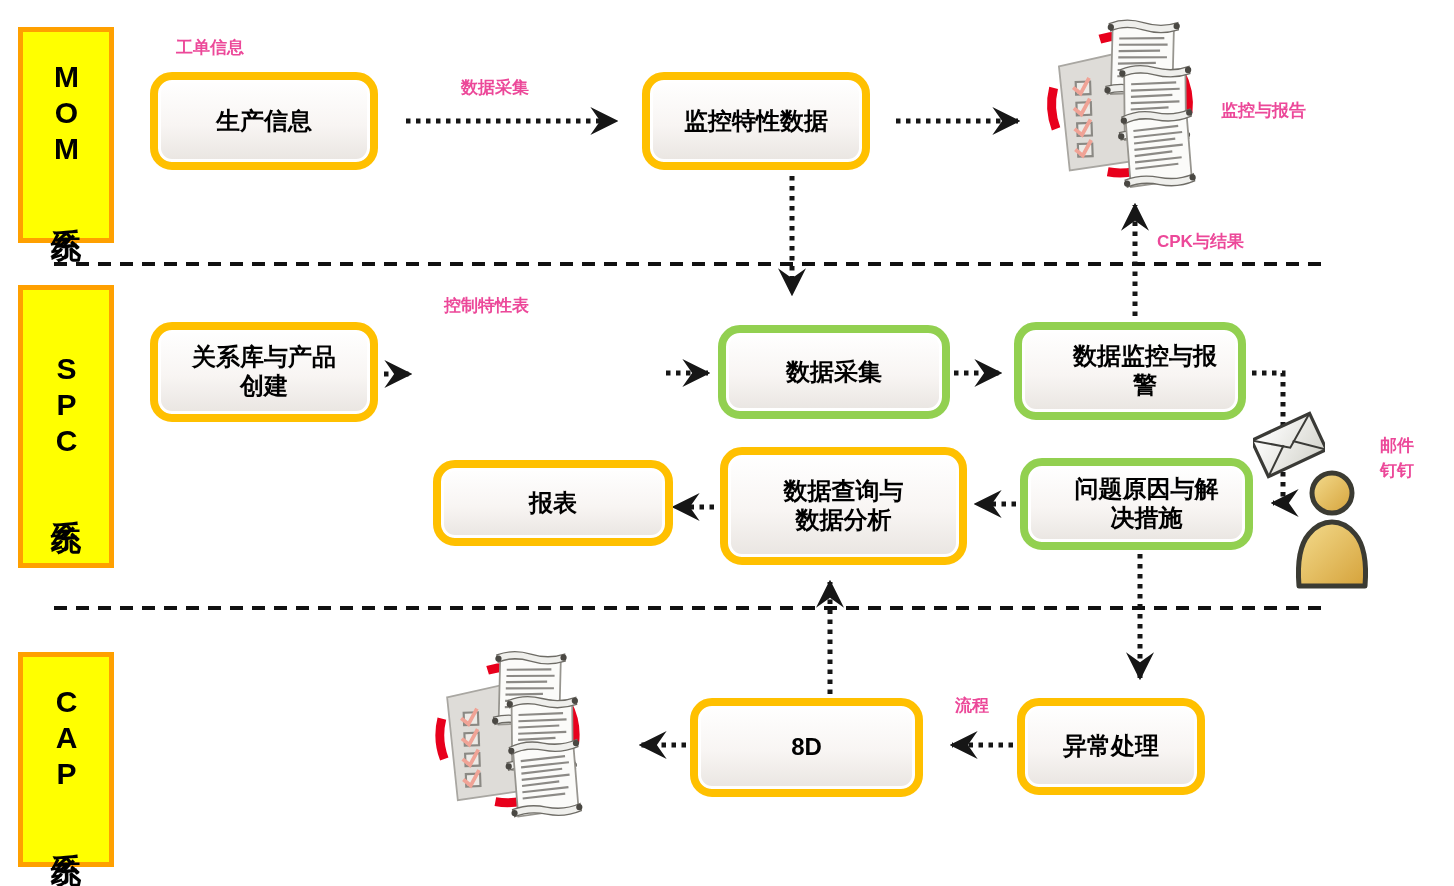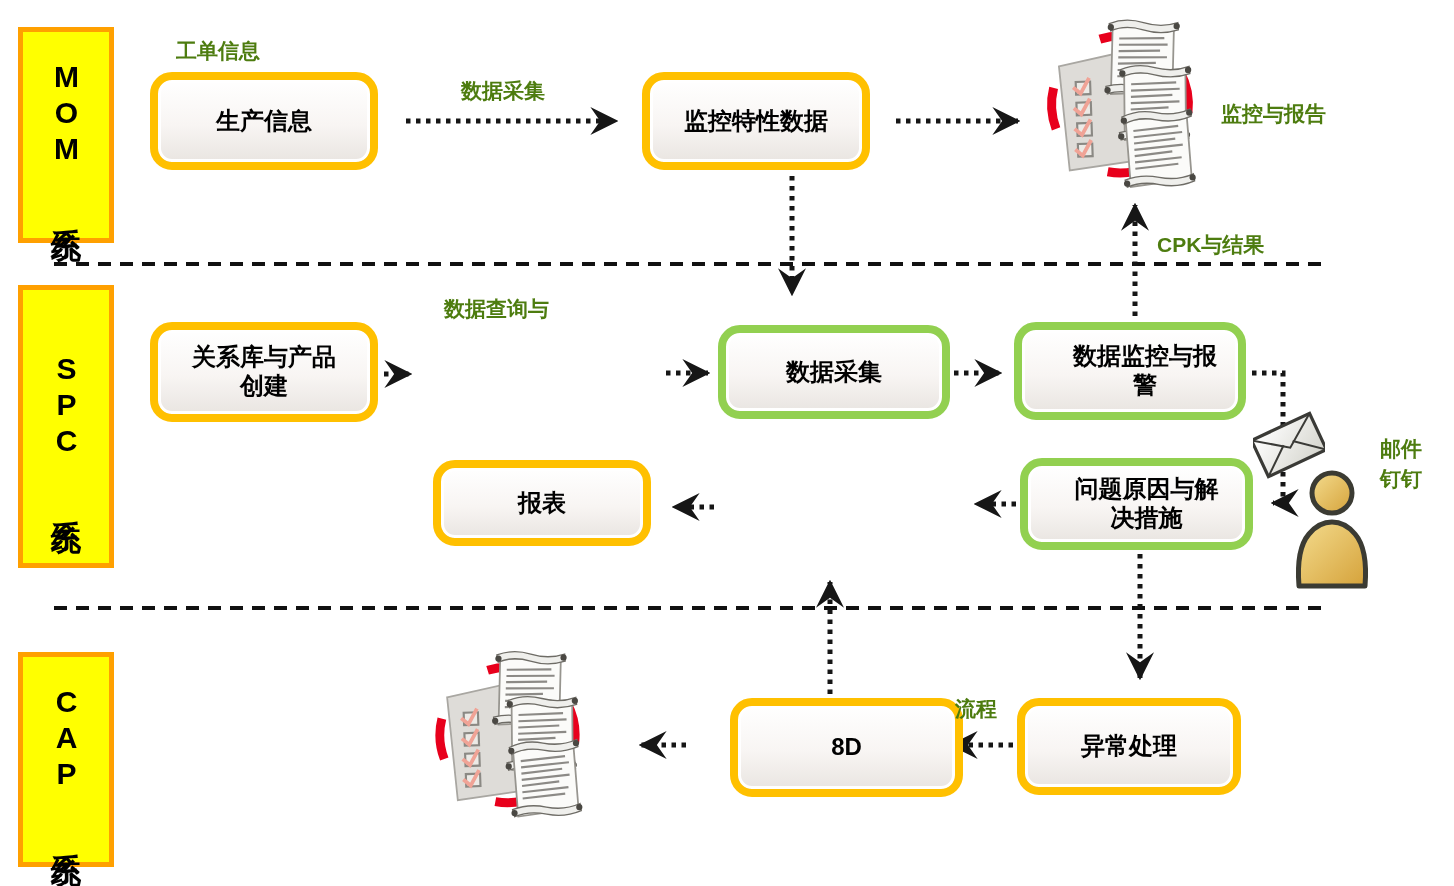--- a/index.html
+++ b/index.html
@@ -14,21 +14,21 @@
 
   
   .node{position:absolute;box-sizing:border-box;border-radius:22px;border:8px solid #FFC000;
         background:linear-gradient(180deg,#ffffff 0%,#f8f5f3 55%,#e9e5e1 100%);
         box-shadow:inset 0 0 0 3px #ffffff;
         display:flex;align-items:center;justify-content:center;text-align:center;}
   .node.green{border-color:#92D050;}
   .node .ntext{font-size:24px;font-weight:bold;color:#000;line-height:1.2;white-space:pre-line;}
 
   
-  .flabel{position:absolute;color:#4d7c0f;font-size:21px;font-weight:bold;line-height:1.45;
+  .flabel{position:absolute;color:#ec4899;font-size:17px;font-weight:bold;line-height:1.45;
         white-space:pre-line;}
 
   .layer{position:absolute;left:0;top:0;}
 </style>
 </head>
 <body>
 
 <div id="canvas">
 
   <svg class="layer" width="1454" height="886" viewBox="0 0 1454 886">
@@ -128,39 +128,43 @@
   <div class="node" style="left:642px;top:72px;width:228px;height:98px;">
     <span class="ntext">监控特性数据</span>
   </div>
   <div class="node green" style="left:718px;top:325px;width:232px;height:94px;">
     <span class="ntext">数据采集</span>
   </div>
   <div class="node green" style="left:1014px;top:322px;width:232px;height:98px;padding-left:30px;">
     <span class="ntext">数据监控与报
 警</span>
   </div>
-  <div class="node" style="left:433px;top:460px;width:218px;height:86px;">
+  <div class="node" style="left:433px;top:460px;width:240px;height:86px;">
     <span class="ntext">报表</span>
+  </div>
+  <div class="node" style="left:720px;top:447px;width:247px;height:118px;">
+    <span class="ntext">数据查询与
+数据分析</span>
   </div>
   <div class="node green" style="left:1020px;top:458px;width:233px;height:92px;padding-left:20px;">
     <span class="ntext">问题原因与解
 决措施</span>
   </div>
-  <div class="node" style="left:690px;top:698px;width:233px;height:99px;margin-left:40px;">
+  <div class="node" style="left:690px;top:698px;width:233px;height:99px;">
     <span class="ntext">8D</span>
   </div>
-  <div class="node" style="left:1017px;top:698px;width:224px;height:97px;">
+  <div class="node" style="left:1017px;top:698px;width:188px;height:97px;">
     <span class="ntext">异常处理</span>
   </div>
 
   <div class="flabel" style="left:176px;top:36px;">工单信息</div>
   <div class="flabel" style="left:461px;top:76px;">数据采集</div>
   <div class="flabel" style="left:1221px;top:99px;text-align:center;">监控与报告</div>
   <div class="flabel" style="left:1157px;top:230px;">CPK与结果</div>
-  <div class="flabel" style="left:444px;top:294px;">数据查询与</div>
+  <div class="flabel" style="left:444px;top:294px;">控制特性表</div>
   <div class="flabel" style="left:1380px;top:434px;">邮件
 钉钉</div>
   <div class="flabel" style="left:955px;top:694px;">流程</div>
 
   <svg class="layer" style="left:1030px;top:12px;" width="180" height="185" viewBox="0 0 200 200">
     <use href="#doc-report"></use>
   </svg>
 
   <svg class="layer" style="left:415px;top:646px;" width="185" height="178" viewBox="0 0 200 200">
     <use href="#doc-report"></use>

